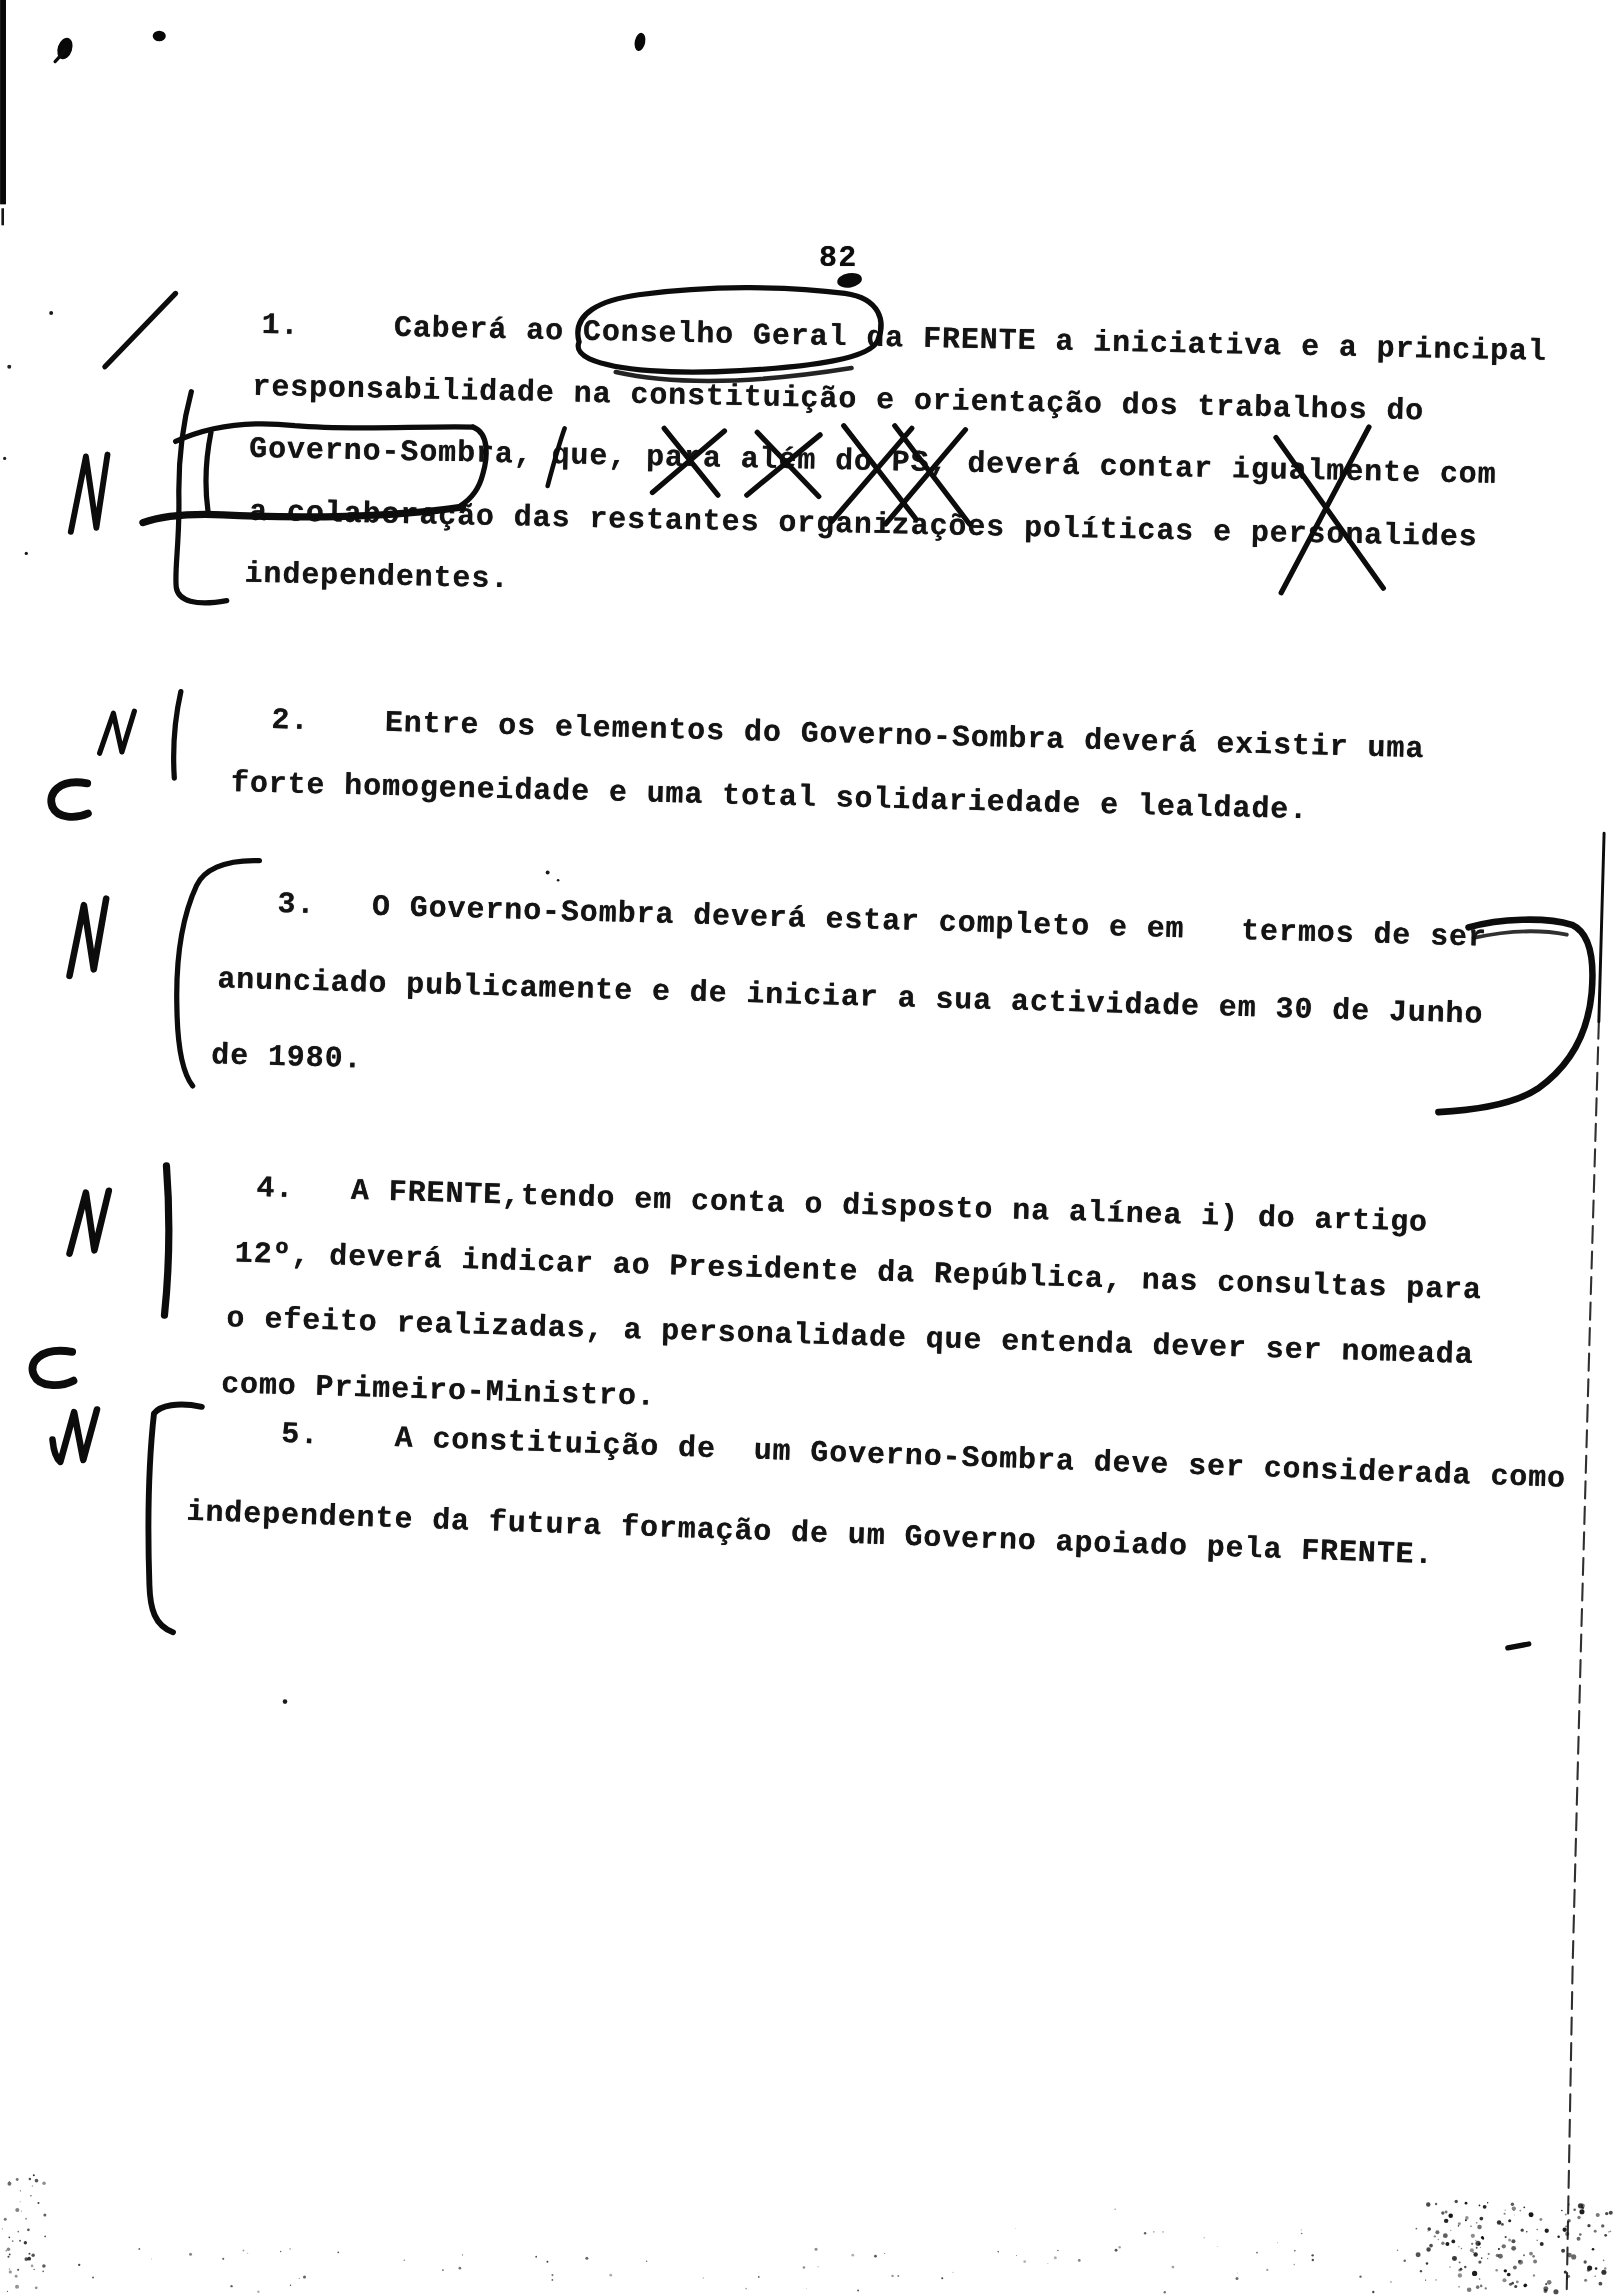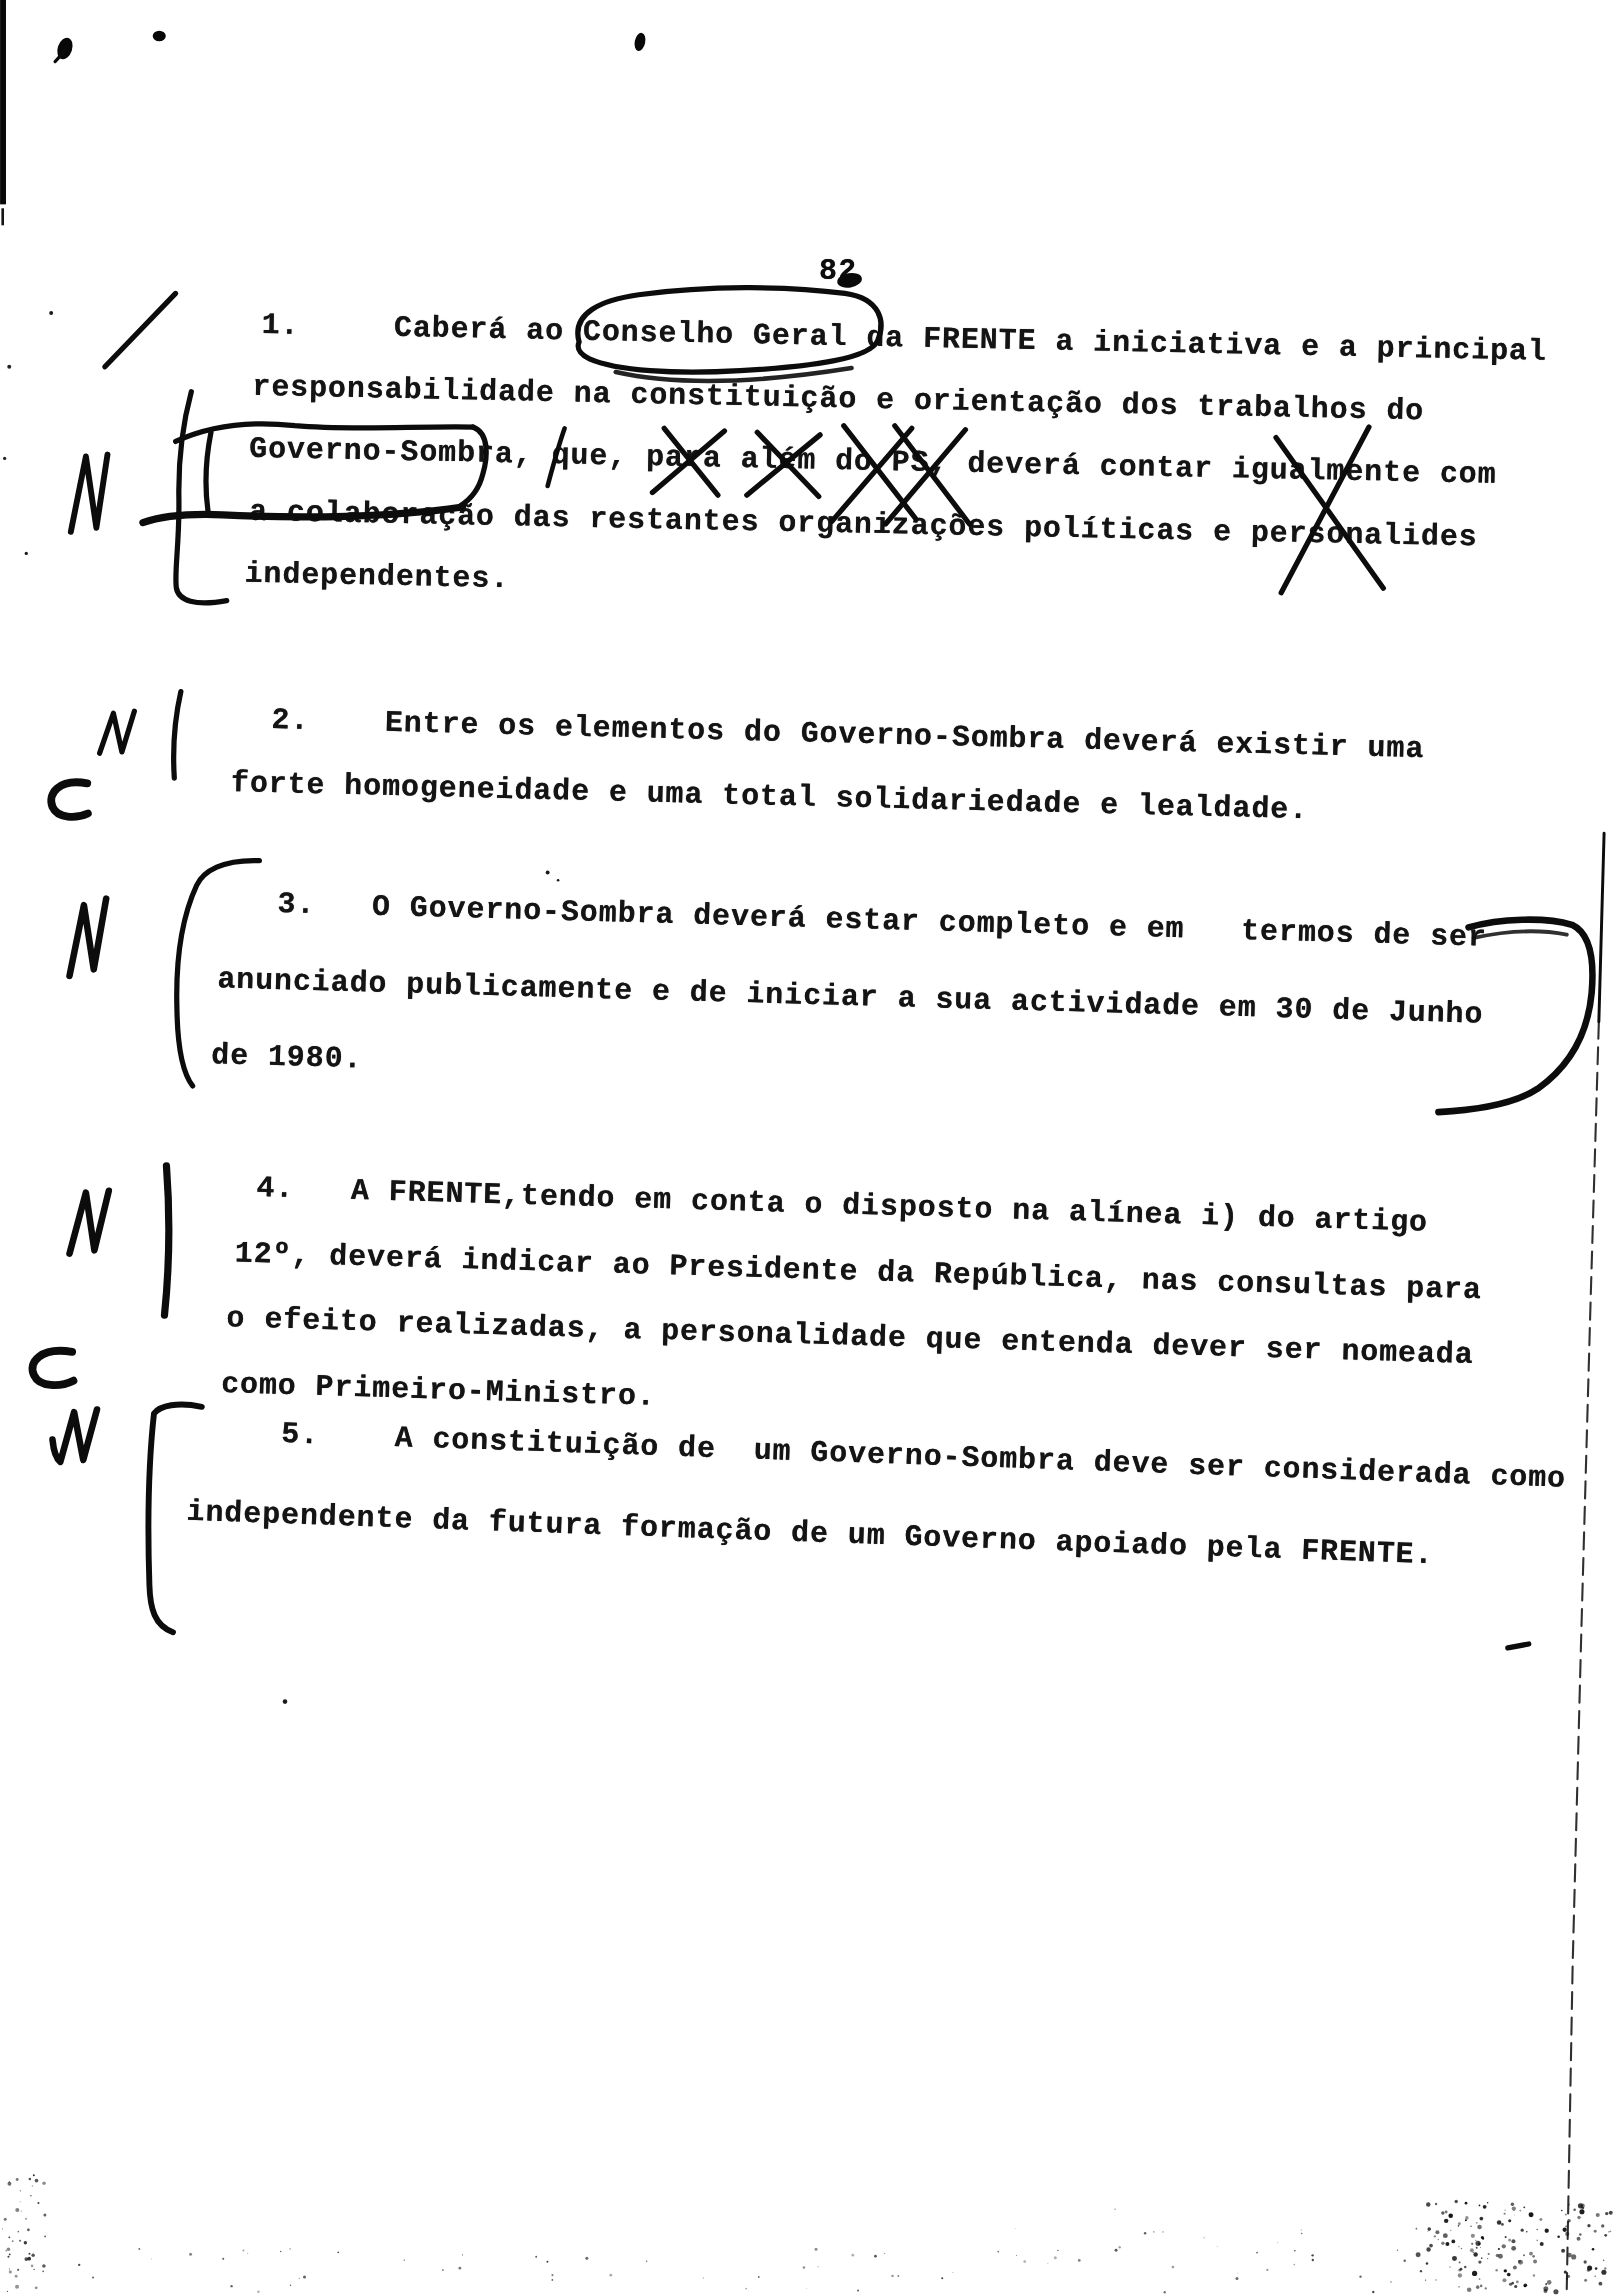--- a/index.html
+++ b/index.html
@@ -4,21 +4,21 @@
 <style>
   html,body{margin:0;padding:0;background:#e8e8e8;}
   .page{
     position:relative;
     width:1614px;height:2295px;
     background:#ffffff;
     overflow:hidden;
     font-family:"Liberation Mono","DejaVu Sans Mono",monospace;
   }
   .pagenum{
-    position:absolute;left:819px;top:254px;
+    position:absolute;left:819px;top:241px;
     font-size:30px;font-weight:700;color:#0d0d0d;
     letter-spacing:1.3px;
     text-shadow:0 0 0.7px rgba(0,0,0,.8);
   }
   .para{position:absolute;}
   .tline{
     position:absolute;
     white-space:pre;
     font-size:30px;
     font-weight:700;

